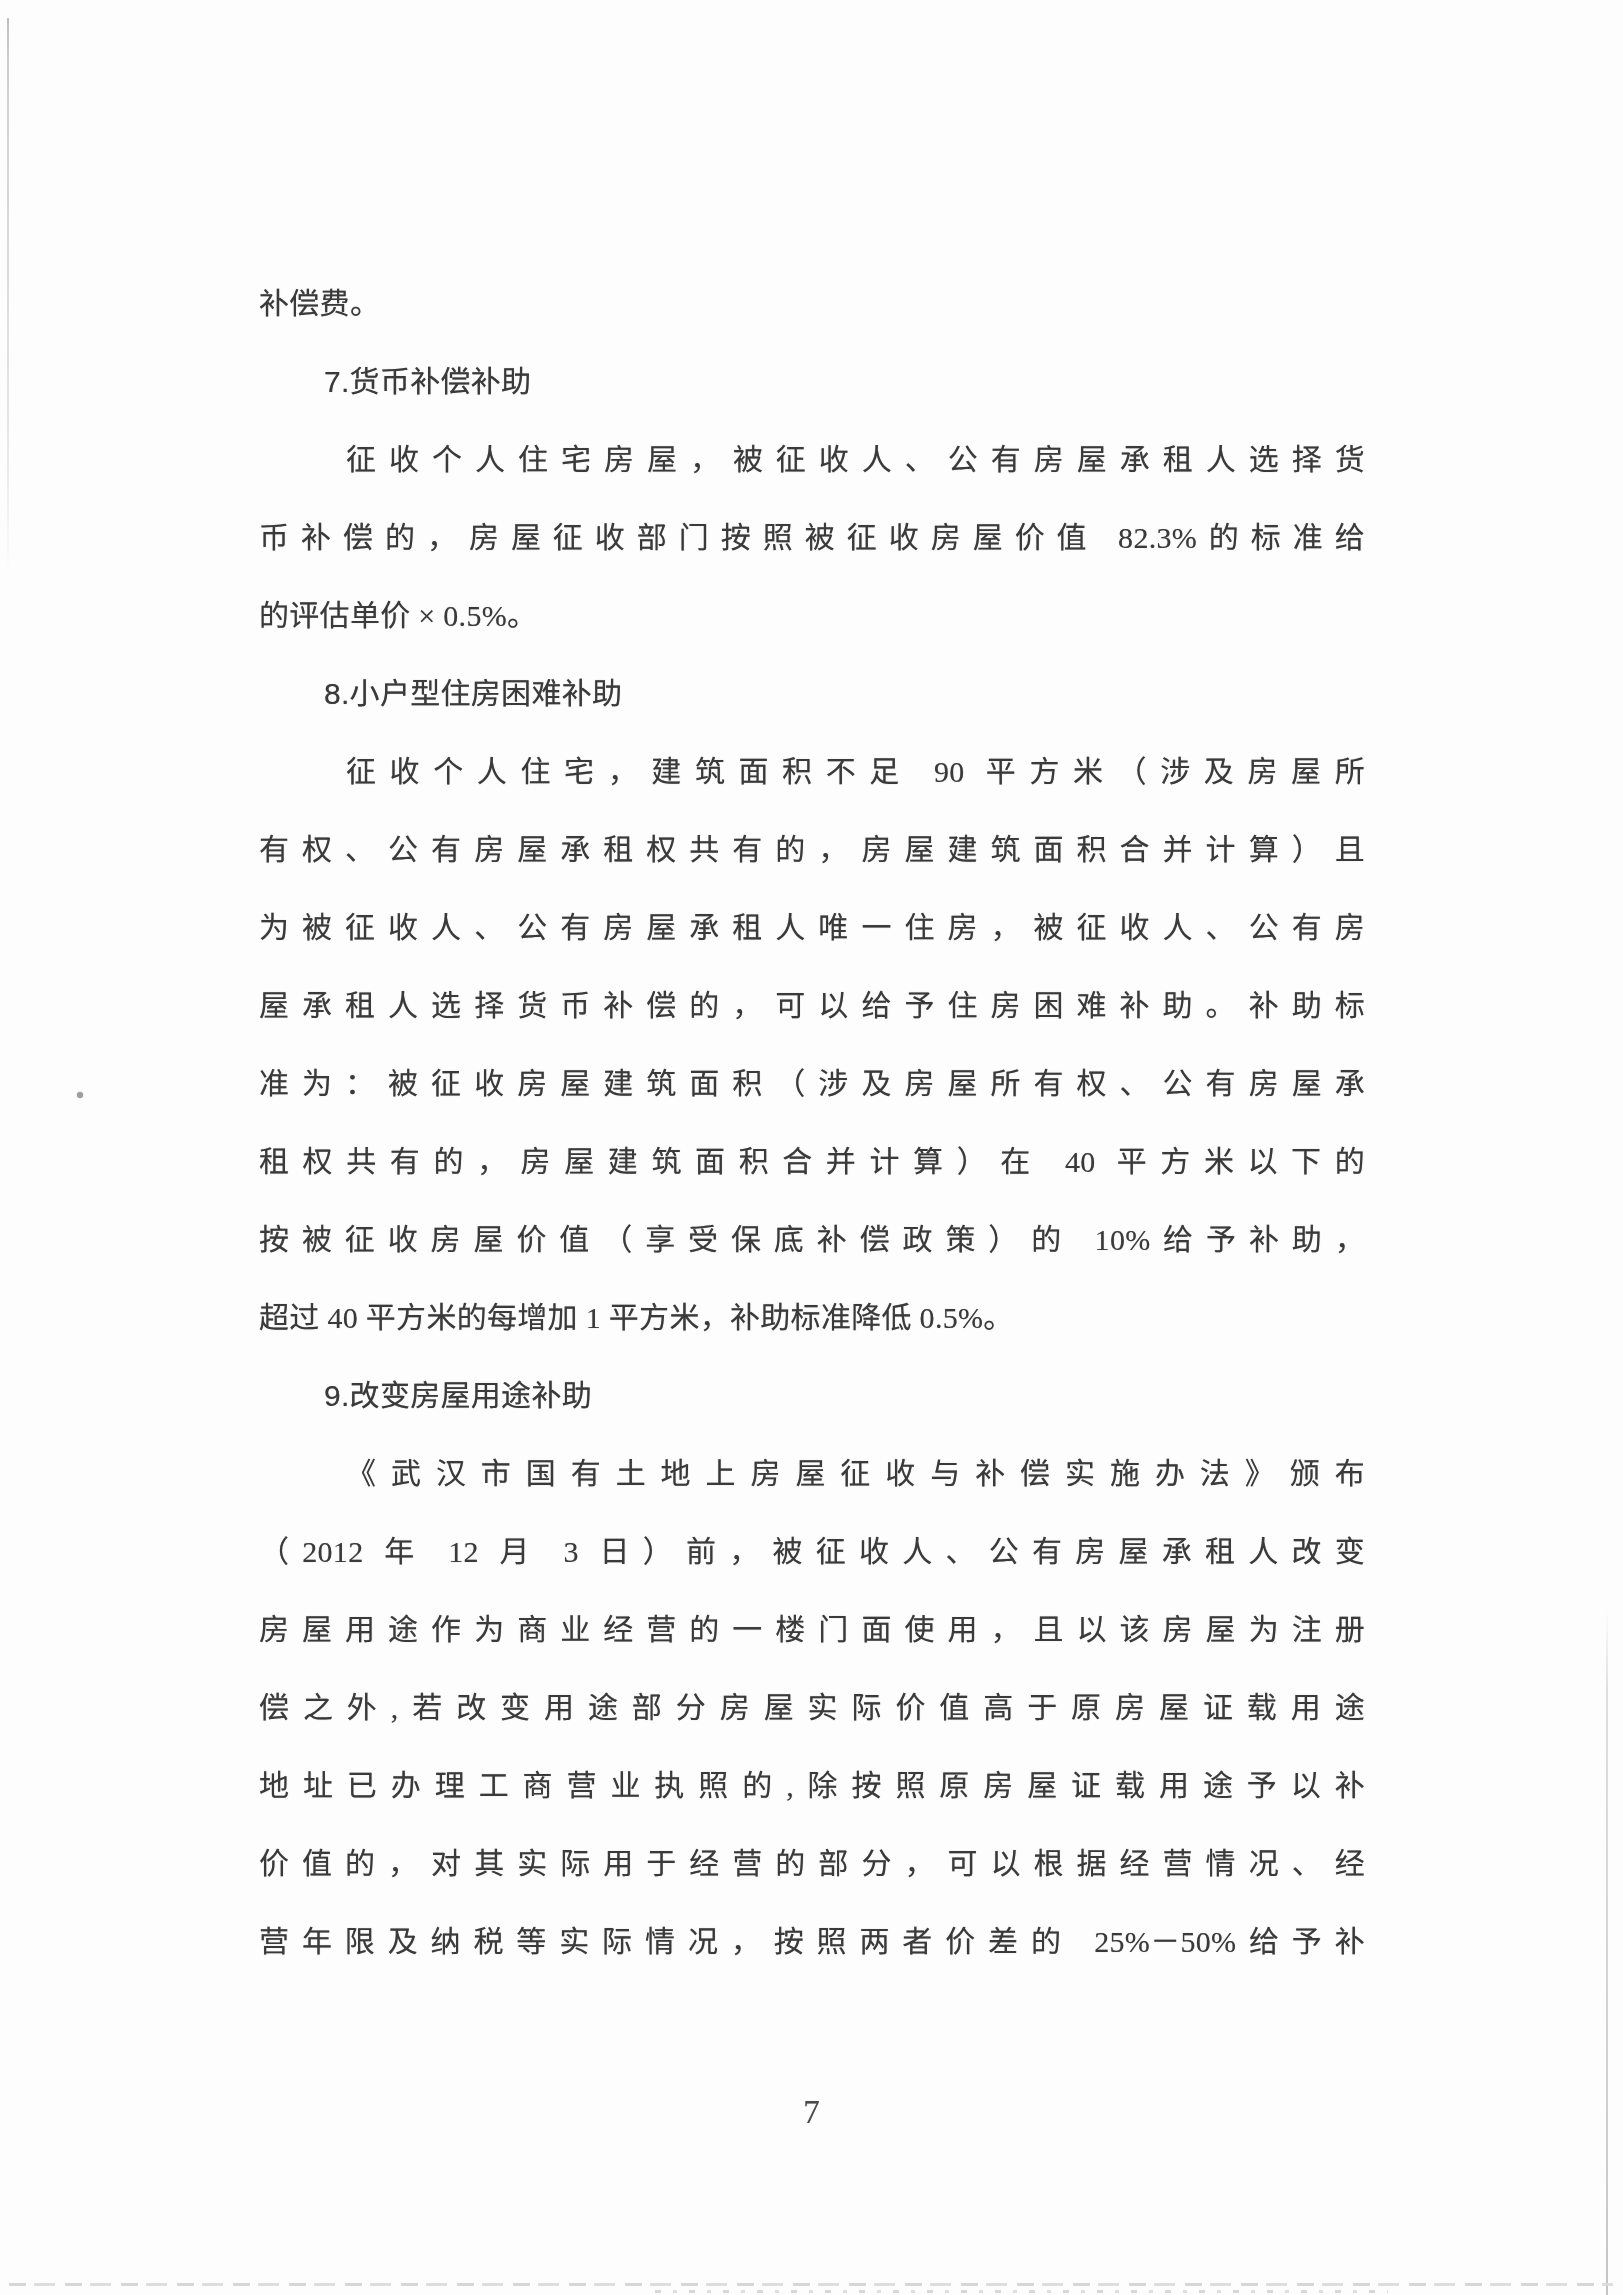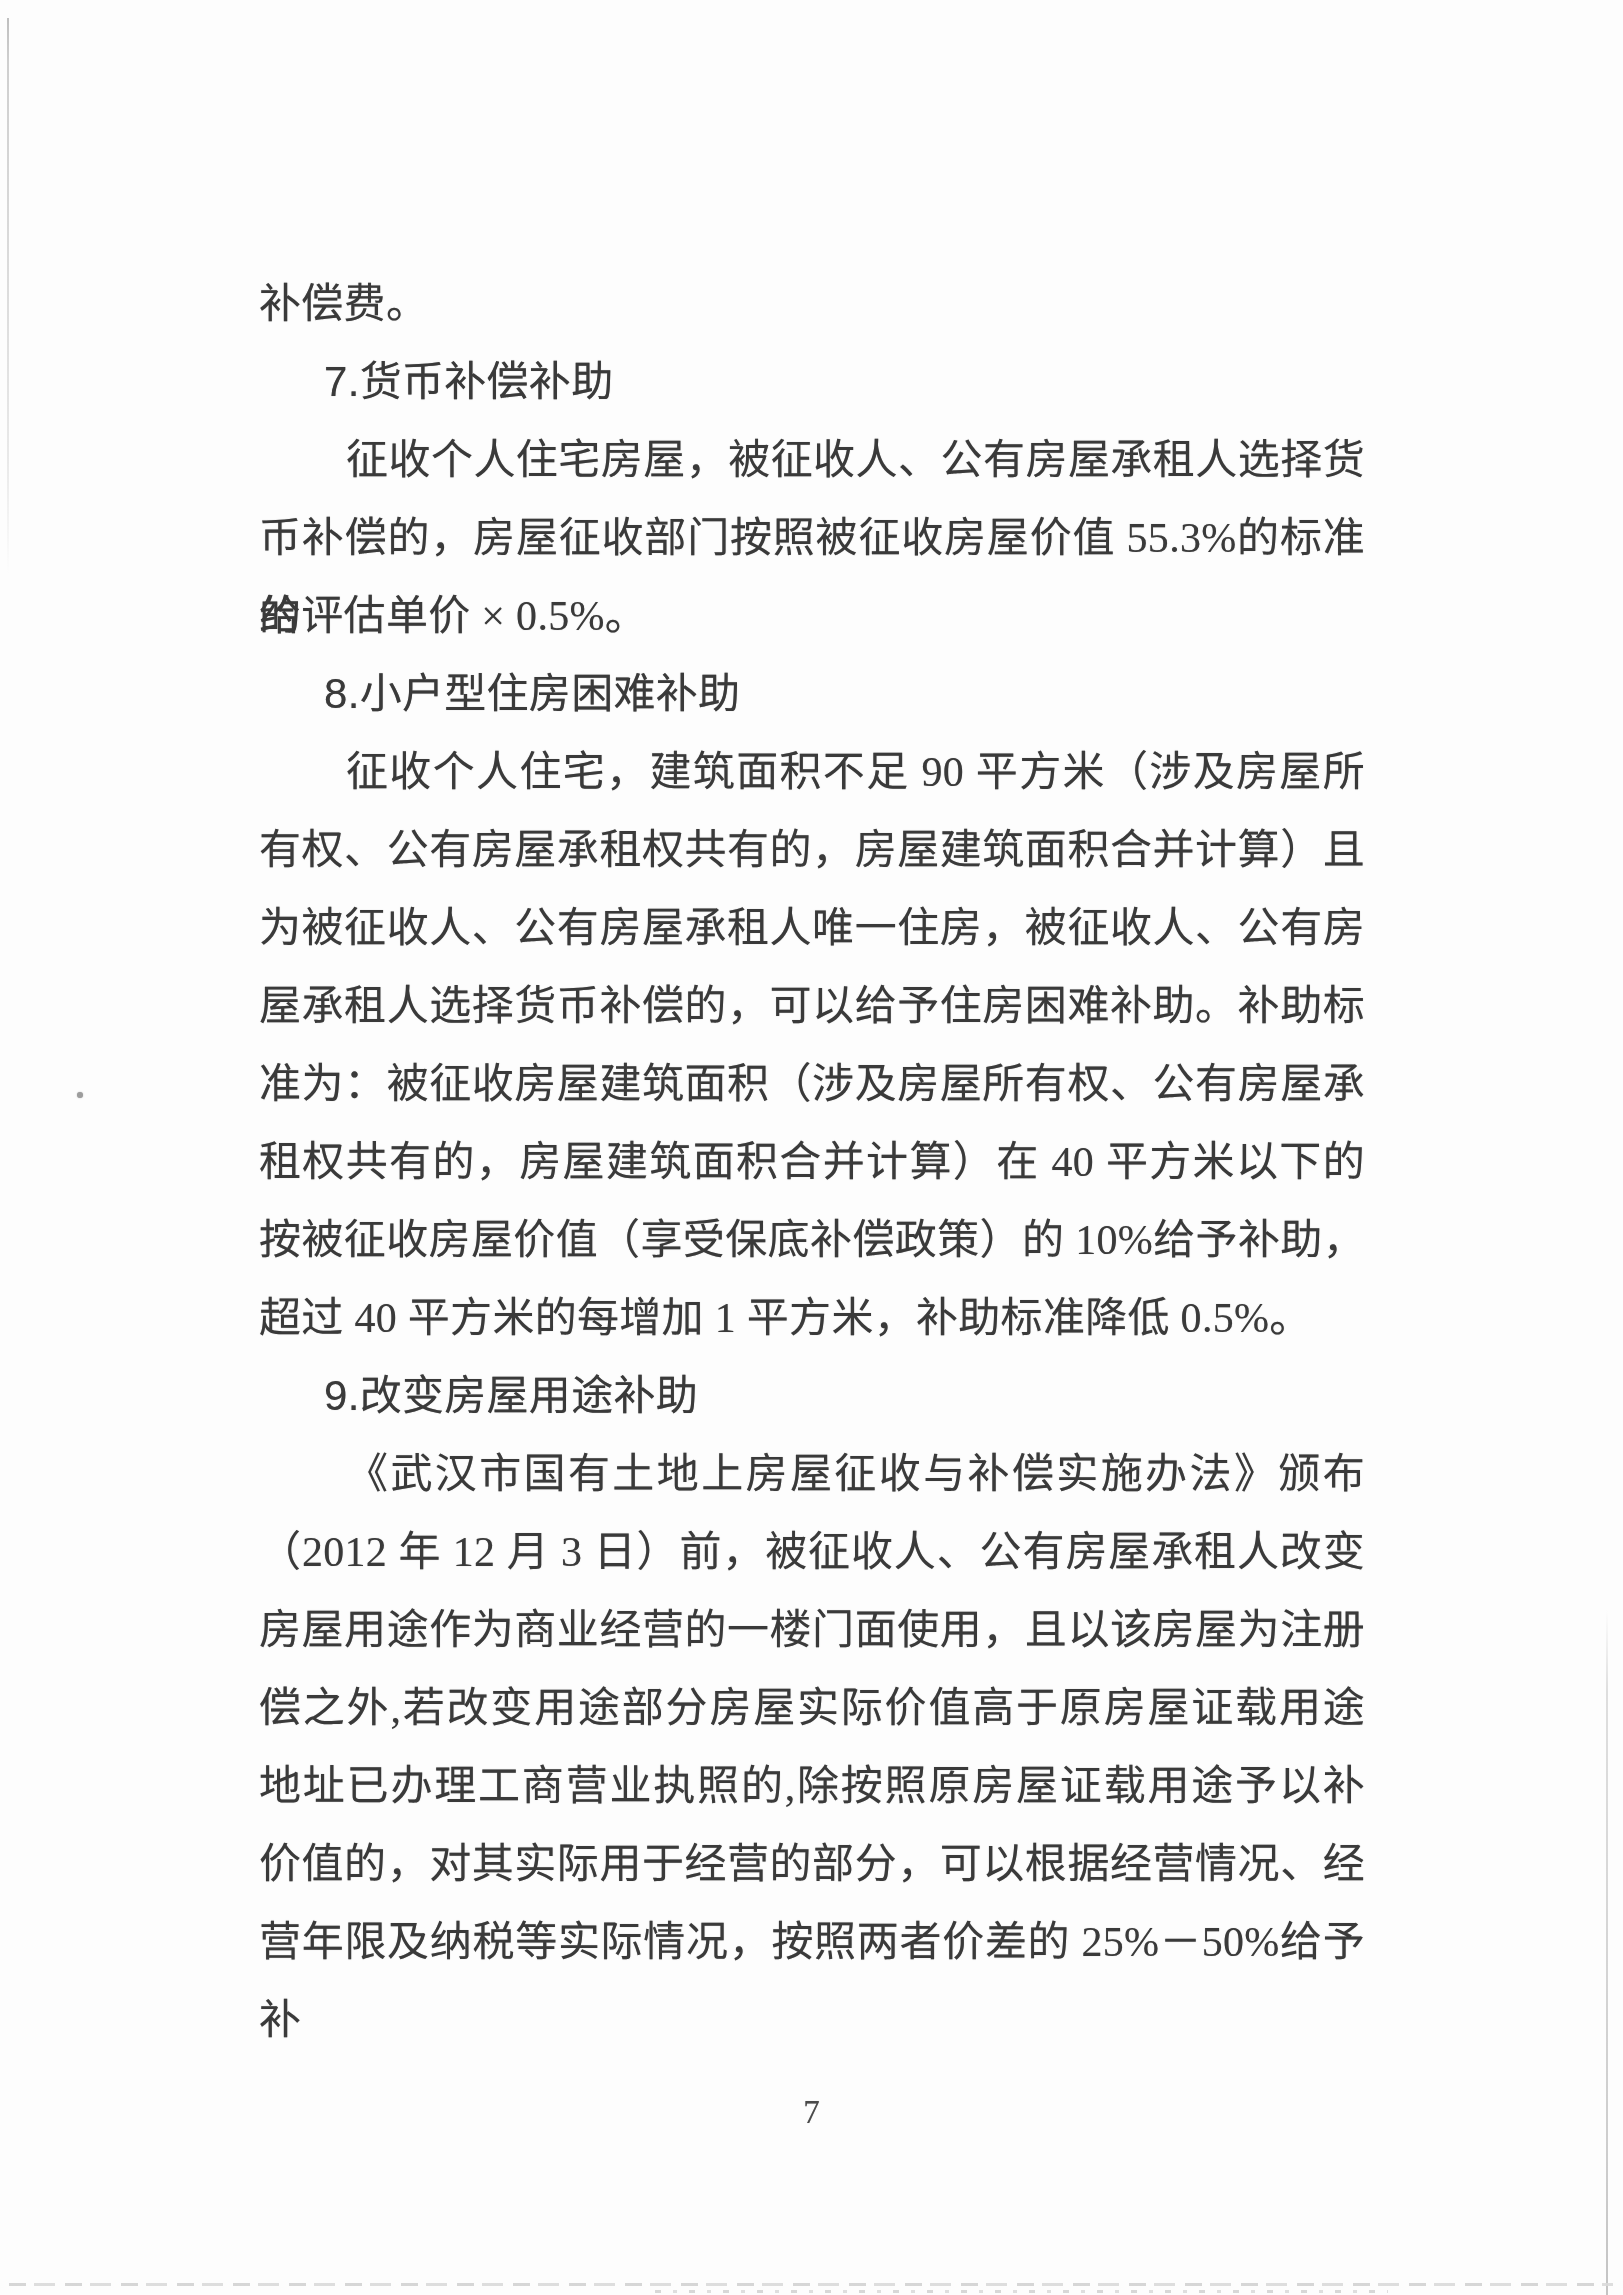--- a/index.html
+++ b/index.html
@@ -18,21 +18,21 @@
     color: #3a3a3a;
   }
   
   .content {
     position: absolute;
     left: 259px;
     top: 265px;
     width: 1106px;
   }
   .ln {
-    font-size: 42px;
+    font-size: 30px;
     line-height: 78px;
     height: 78px;
     white-space: nowrap;
     text-align: left;
     letter-spacing: 0.3px;
     text-shadow: 0 0 0.8px rgba(80,80,80,0.55);
   }
   .jl {
     white-space: normal;
     text-align: justify;
@@ -97,21 +97,21 @@
   <div class="artifact left-line"></div>
   <div class="artifact dot-speck"></div>
   <div class="artifact right-line"></div>
   <div class="artifact bottom-dotted"></div>
   <div class="artifact bottom-specks"></div>
 
   <div class="content">
     <div class="ln">补偿费。</div>
     <div class="ln ind hd">7.货币补偿补助</div>
     <div class="ln ind jl">征收个人住宅房屋，被征收人、公有房屋承租人选择货</div>
-    <div class="ln jl">币补偿的，房屋征收部门按照被征收房屋价值 55.3%的标准给</div>
+    <div class="ln jl">币补偿的，房屋征收部门按照被征收房屋价值 82.3%的标准给</div>
     <div class="ln">的评估单价 × 0.5%。</div>
     <div class="ln ind hd">8.小户型住房困难补助</div>
     <div class="ln ind jl">征收个人住宅，建筑面积不足 90 平方米（涉及房屋所</div>
     <div class="ln jl">有权、公有房屋承租权共有的，房屋建筑面积合并计算）且</div>
     <div class="ln jl">为被征收人、公有房屋承租人唯一住房，被征收人、公有房</div>
     <div class="ln jl">屋承租人选择货币补偿的，可以给予住房困难补助。补助标</div>
     <div class="ln jl">准为：被征收房屋建筑面积（涉及房屋所有权、公有房屋承</div>
     <div class="ln jl">租权共有的，房屋建筑面积合并计算）在 40 平方米以下的</div>
     <div class="ln jl">按被征收房屋价值（享受保底补偿政策）的 10%给予补助，</div>
     <div class="ln">超过 40 平方米的每增加 1 平方米，补助标准降低 0.5%。</div>

